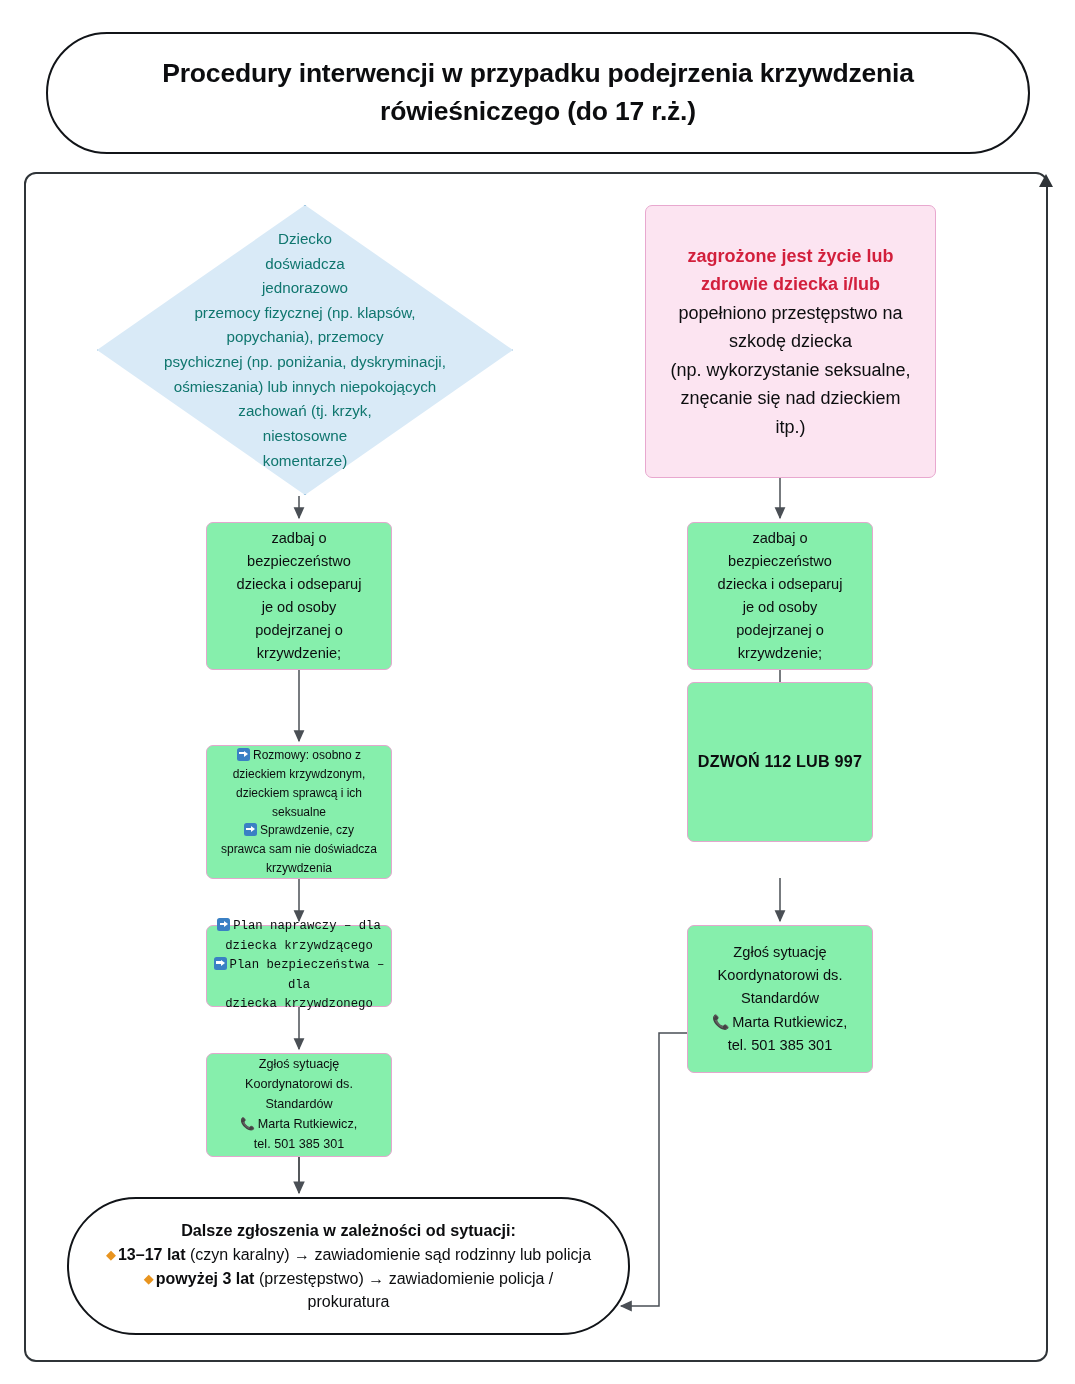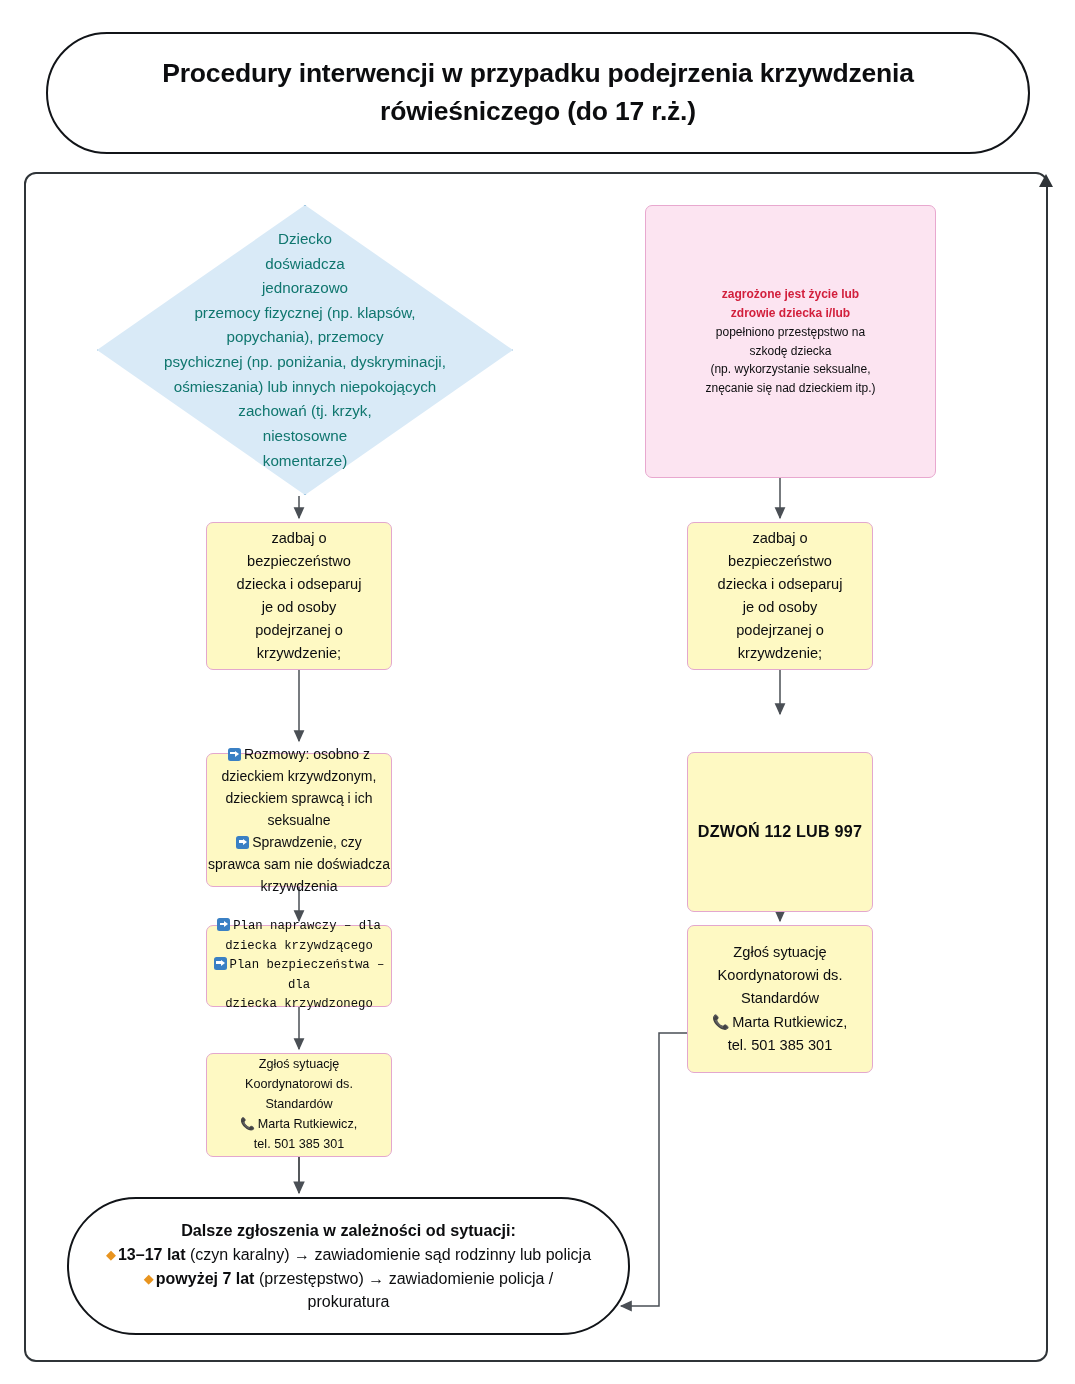--- a/index.html
+++ b/index.html
@@ -71,21 +71,21 @@
   .node {
     position: absolute;
     box-sizing: border-box;
     display: flex;
     align-items: center;
     justify-content: center;
     text-align: center;
     color: #0c0d0f;
   }
   .node-pink {
-    background: #fef9c3;
+    background: #86efac;
     border: 1.6px solid #e3a7ce;
     border-radius: 7px;
   }
   .node-body {
     width: 100%;
     line-height: 1.58;
   }
 
   
   .diamond-wrap {
@@ -119,21 +119,21 @@
 
   
   .alert-node {
     left: 645px;
     top: 205px;
     width: 291px;
     height: 273px;
     background: #fce4f1;
     border: 1.6px solid #e8a8cf;
     border-radius: 7px;
-    font-size: 12px;
+    font-size: 18px;
     padding: 6px 20px;
   }
   .alert-red {
     color: #d21f3c;
     font-weight: bold;
   }
 
   
   .safe-left {
     left: 206px;
@@ -147,44 +147,43 @@
     top: 522px;
     width: 186px;
     height: 148px;
     font-size: 14.6px;
   }
   .talks-box {
     left: 206px;
     top: 745px;
     width: 186px;
     height: 134px;
-    font-size: 14px;
+    font-size: 12px;
     line-height: 1.5;
-    margin-top: 8px;
   }
   .plan-box {
     left: 206px;
     top: 925px;
     width: 186px;
     height: 82px;
     font-size: 12.3px;
     line-height: 1.5;
     font-family: Liberation Mono, monospace;
   }
   .report-left {
     left: 206px;
     top: 1053px;
     width: 186px;
     height: 104px;
     font-size: 12.6px;
     line-height: 1.52;
   }
   .call-box {
     left: 687px;
-    top: 752px;
+    top: 682px;
     width: 186px;
     height: 160px;
     font-size: 16.2px;
     font-weight: bold;
     letter-spacing: 0.2px;
   }
   .report-right {
     left: 687px;
     top: 925px;
     width: 186px;
@@ -413,18 +412,18 @@
       <span>tel. 501 385 301</span>
     </div>
   </div>
 
   <div class="final-box">
     <div class="final-heading">Dalsze zgłoszenia w zależności od sytuacji:</div>
     <div class="final-line">
       <span class="dia-bullet">◆</span><b>13–17 lat</b><span> (czyn karalny) → zawiadomienie sąd rodzinny lub policja</span>
     </div>
     <div class="final-line">
-      <span class="dia-bullet">◆</span><b>powyżej 7 lat</b><span> (przestępstwo) → zawiadomienie policja /</span>
+      <span class="dia-bullet">◆</span><b>powyżej 3 lat</b><span> (przestępstwo) → zawiadomienie policja /</span>
     </div>
     <div class="final-line">prokuratura</div>
   </div>
 
 </div>
 
 </body></html>

